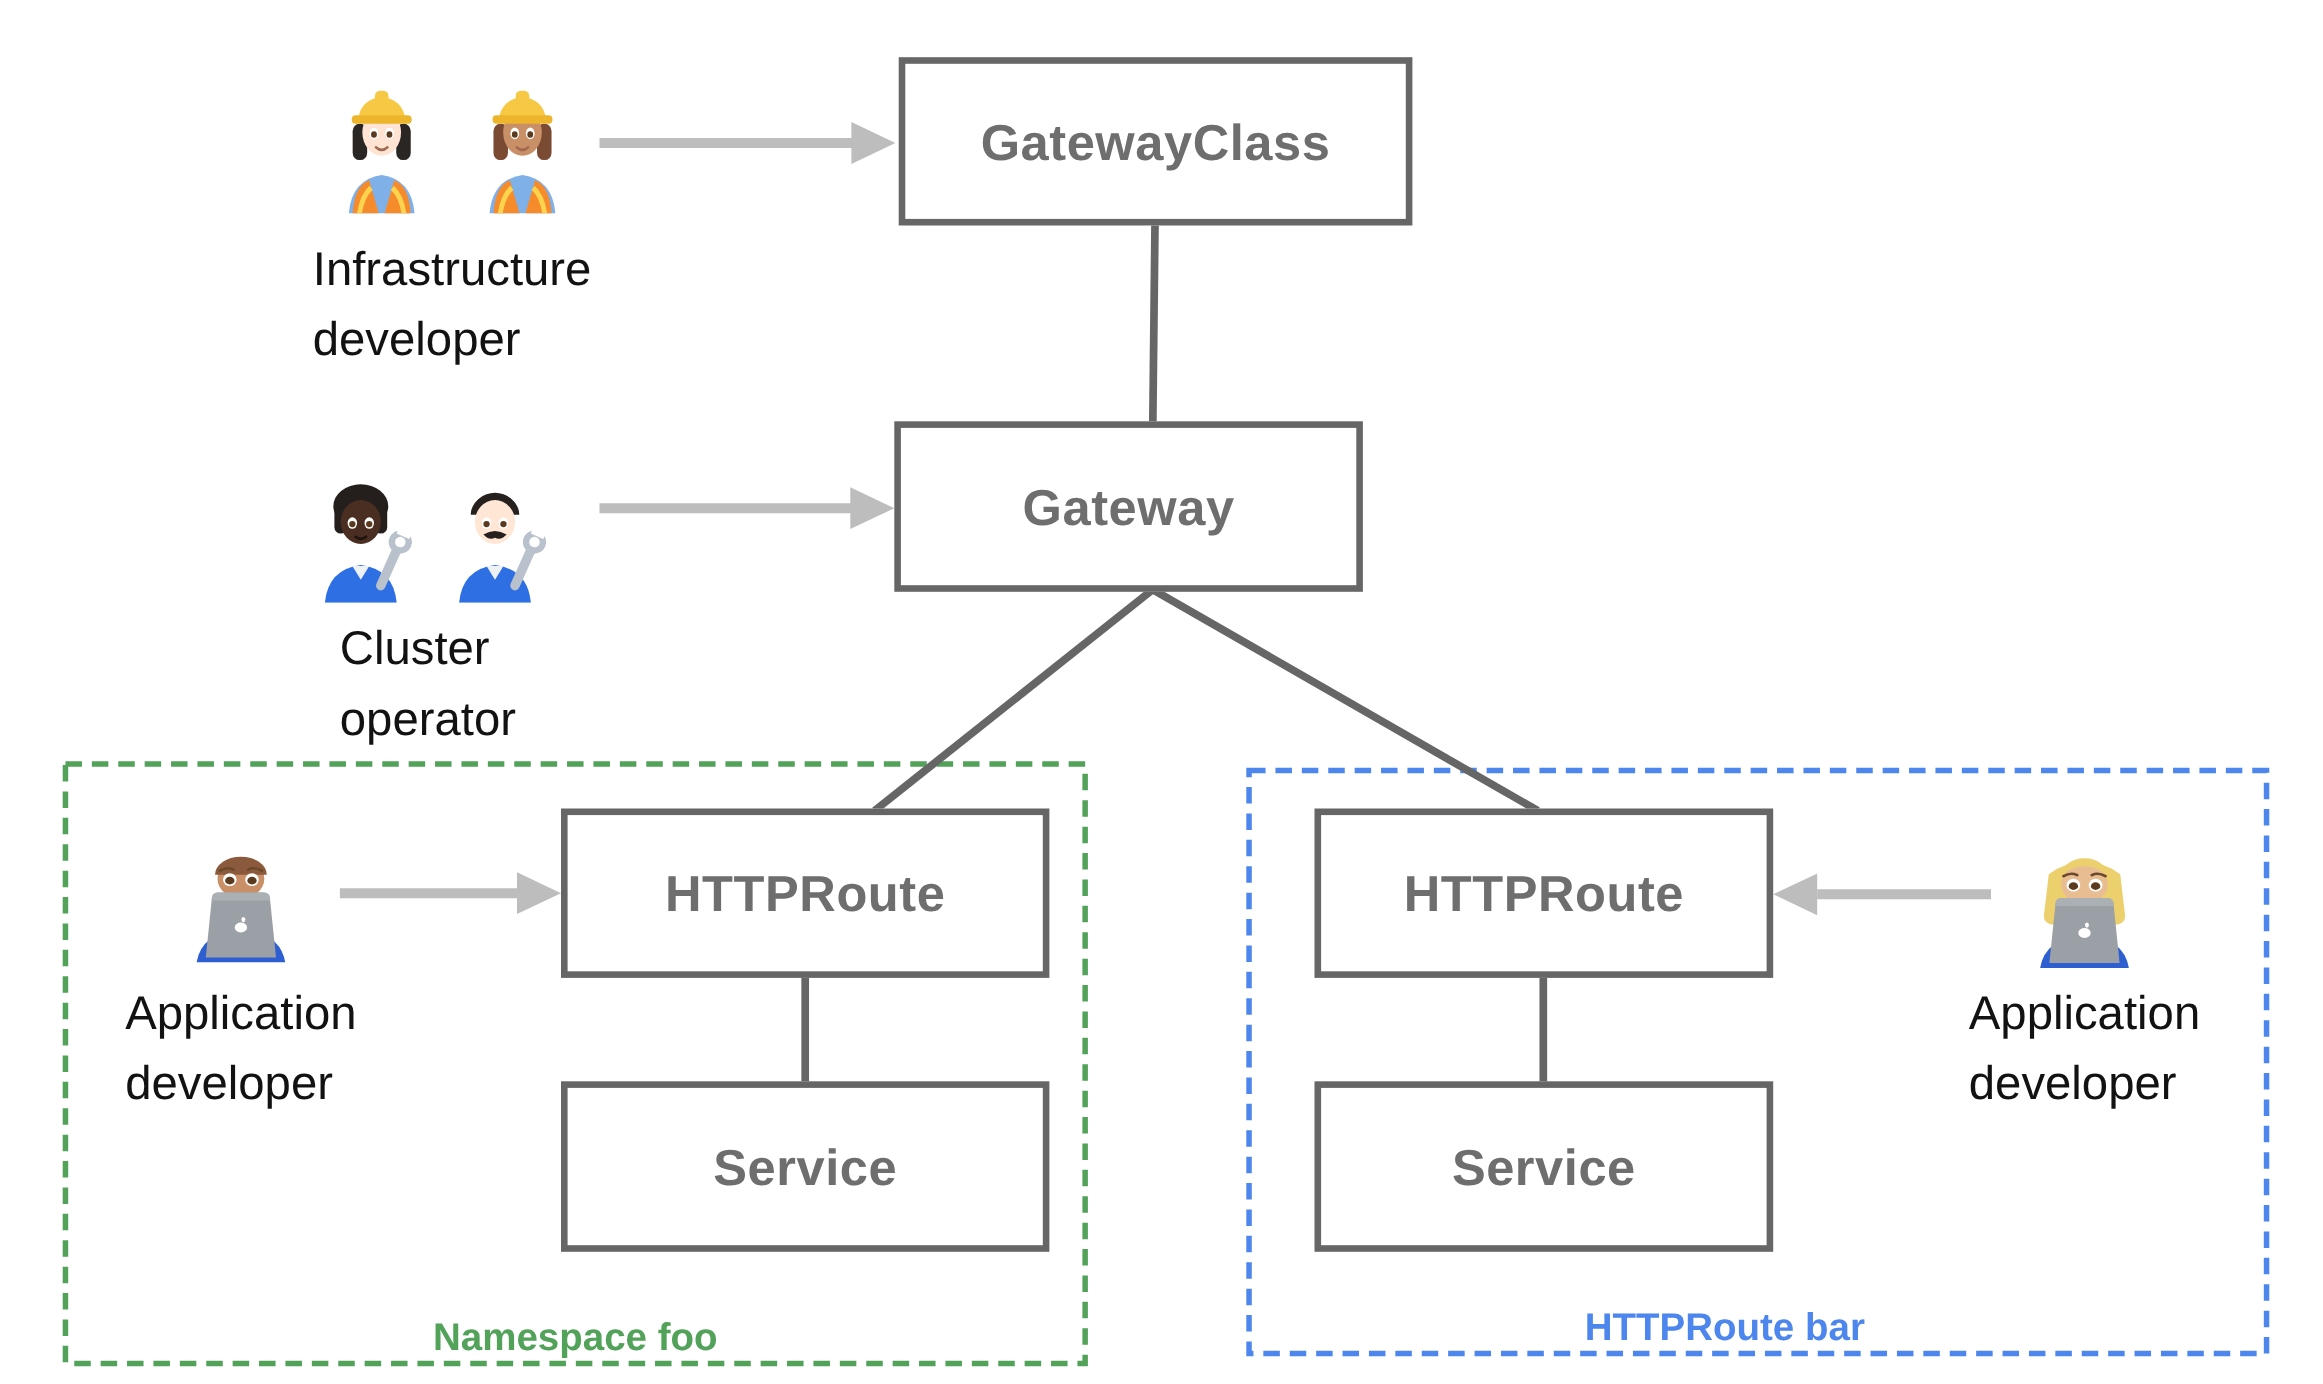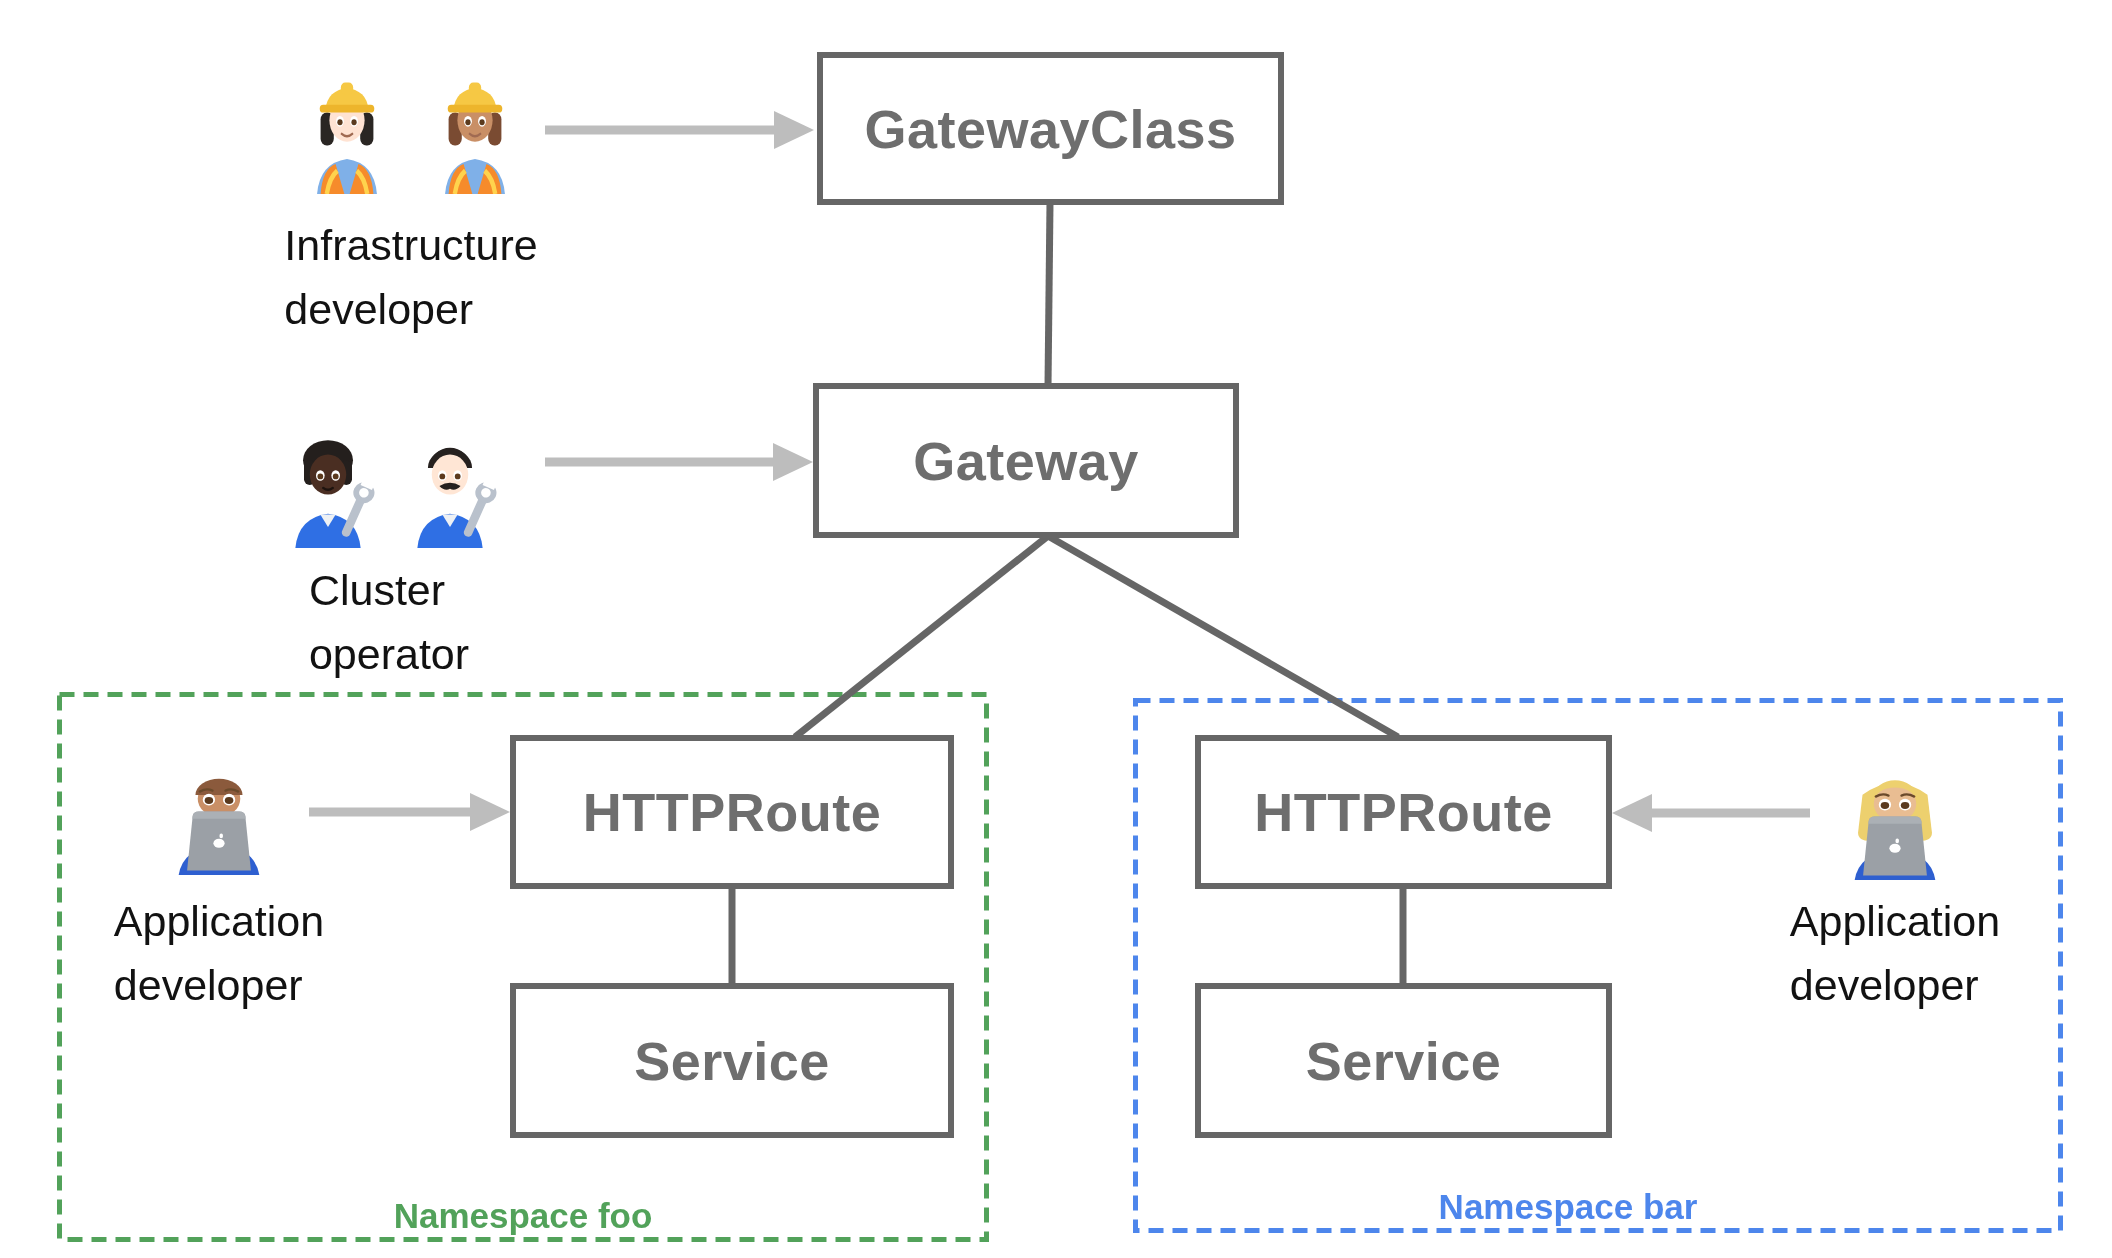--- a/index.html
+++ b/index.html
@@ -22,21 +22,21 @@
   .arrow-head{fill:var(--arrow);stroke:none;}
   .dash{fill:none;stroke-width:5;stroke-dasharray:15 9;}
   .dash.foo{stroke:var(--namespace-foo);}
   .dash.bar{stroke:var(--namespace-bar);}
 
   .node{
     position:absolute;z-index:3;background:#ffffff;box-sizing:border-box;
     border:6px solid var(--box-border);
     display:flex;align-items:center;justify-content:center;
   }
-  .node-label{font-size:54px;font-weight:700;color:var(--box-text);letter-spacing:.5px;}
+  .node-label{font-size:46px;font-weight:700;color:var(--box-text);letter-spacing:.5px;}
 
   .ns{position:absolute;z-index:1;}
   .ns-label{
     position:absolute;left:0;right:0;bottom:6px;text-align:center;
     font-size:35px;font-weight:700;
   }
   .ns-foo .ns-label{color:var(--namespace-foo);}
   .ns-bar .ns-label{color:var(--namespace-bar);right:60px;}
 
   .persona{
@@ -57,21 +57,21 @@
 </style>
 </head>
 <body>
 
 <div class="canvas">
 
   <div class="ns ns-foo" style="left:57px;top:692px;width:932px;height:550px">
     <span class="ns-label">Namespace foo</span>
   </div>
   <div class="ns ns-bar" style="left:1133px;top:698px;width:930px;height:535px">
-    <span class="ns-label">Namespace bar</span>
+    <span class="ns-label">HTTPRoute bar</span>
   </div>
 
   <svg class="wires" xmlns="http://www.w3.org/2000/svg">
     <rect class="dash foo" x="59.5" y="694.5" width="927" height="545"></rect>
     <rect class="dash bar" x="1135.5" y="700.5" width="925" height="530"></rect>
 
     <line class="wire" x1="1050" y1="203" x2="1048" y2="386"></line>
     <line class="wire" x1="1048" y1="536" x2="795" y2="737"></line>
     <line class="wire" x1="1048" y1="536" x2="1398" y2="737"></line>
     <line class="wire" x1="732" y1="885" x2="732" y2="987"></line>

